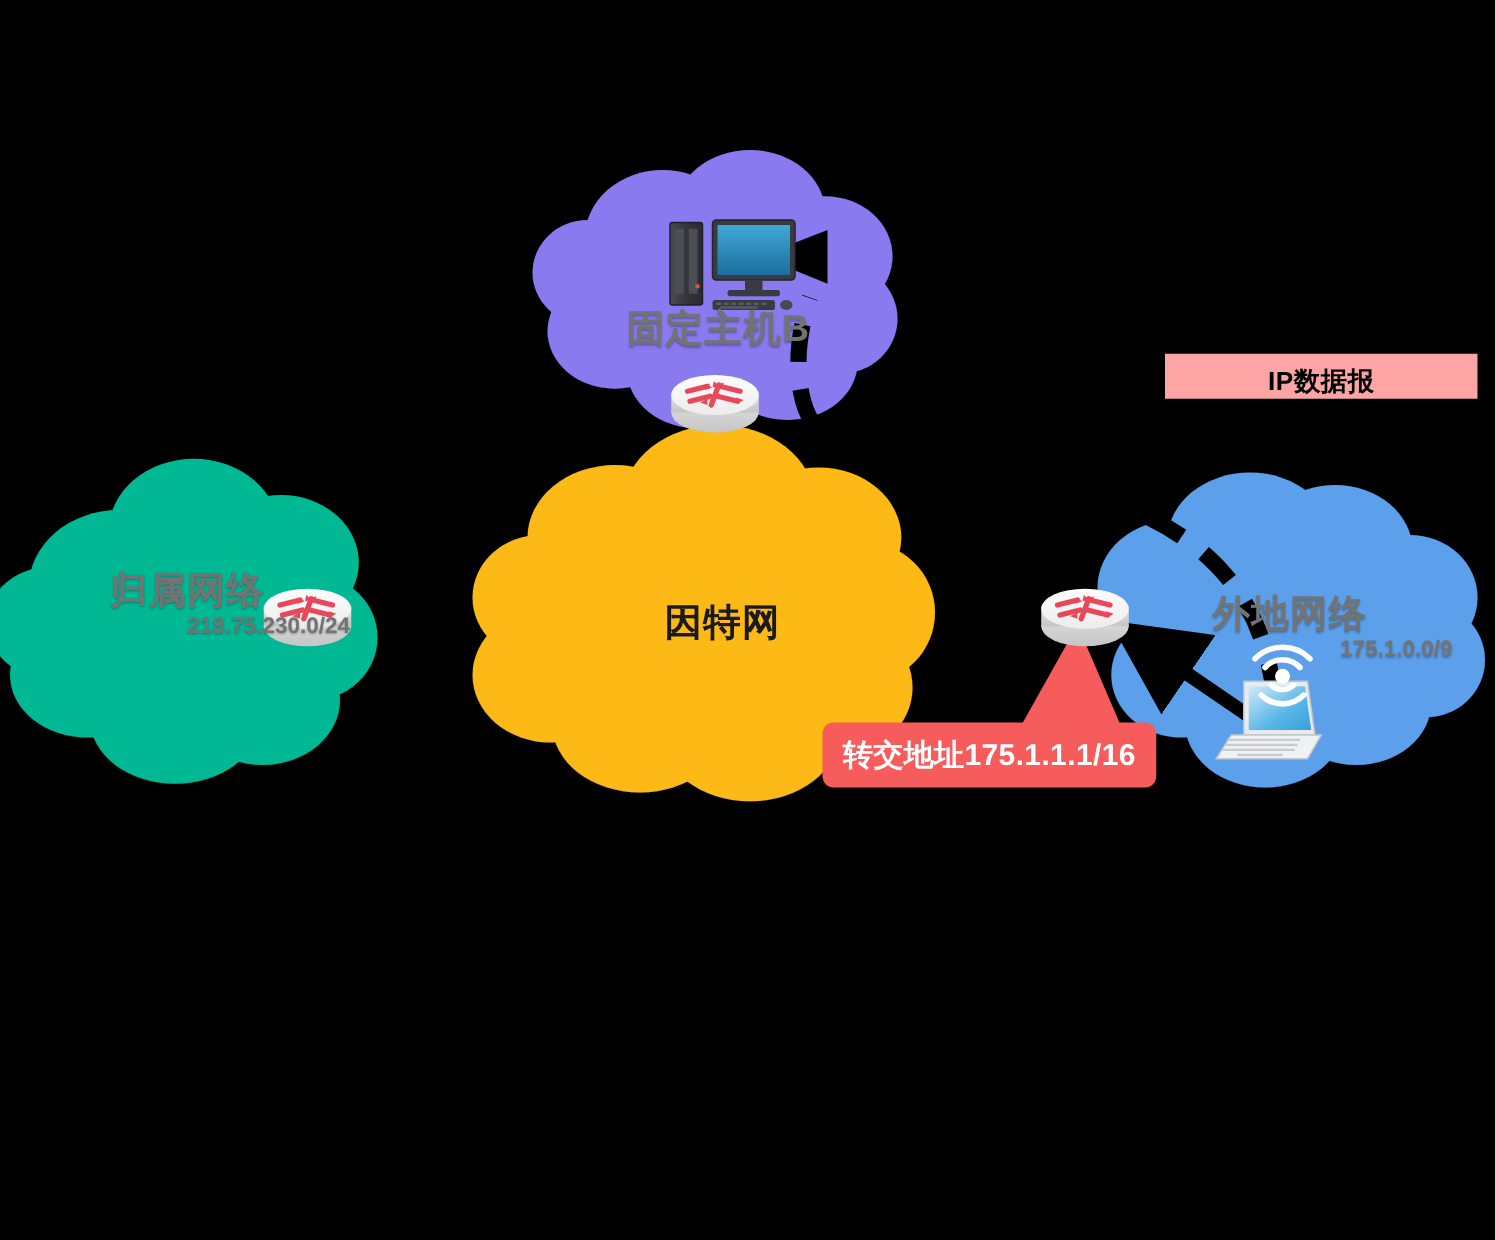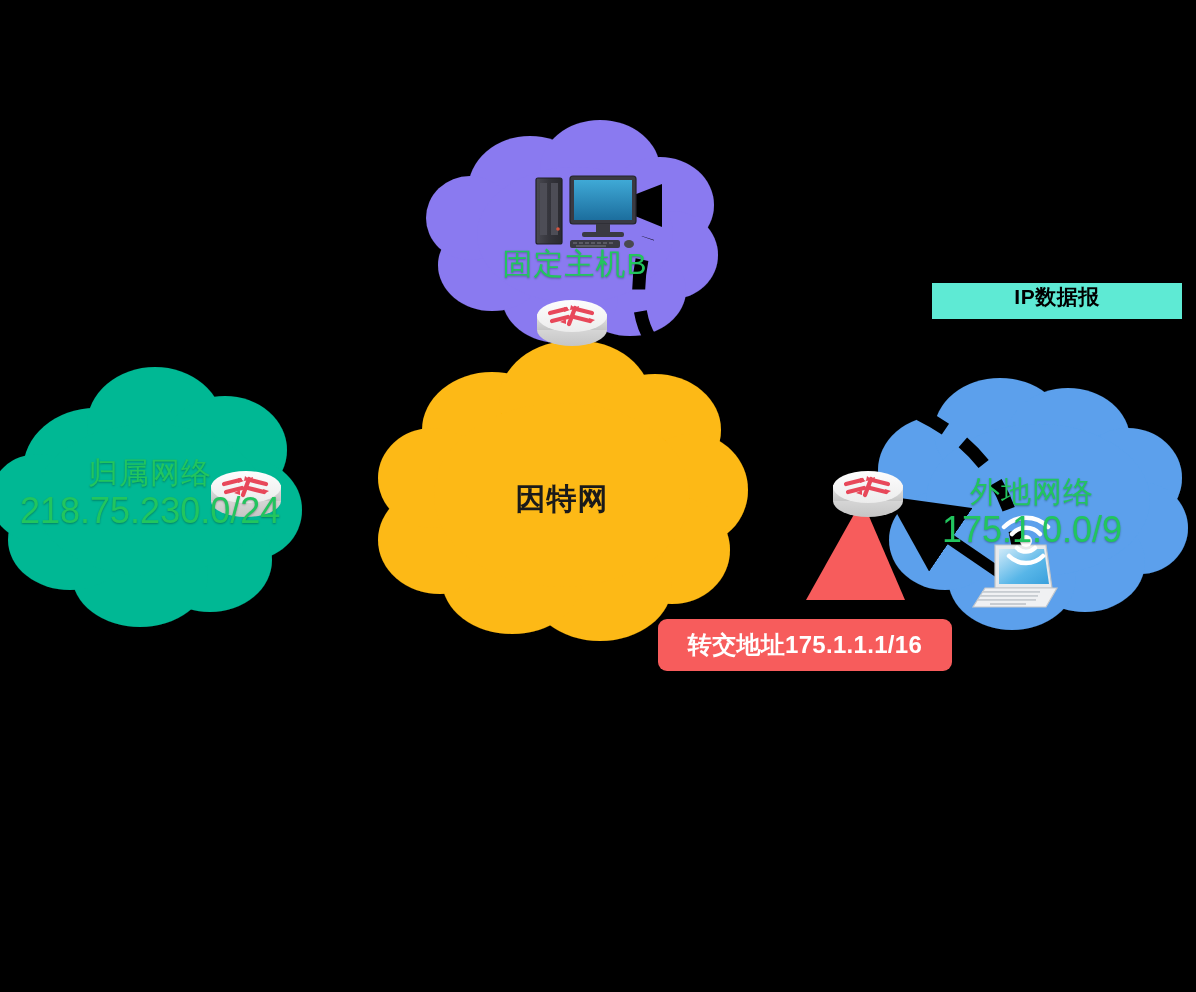--- a/index.html
+++ b/index.html
@@ -22,54 +22,54 @@
     height: 992px;
   }
   .node-label {
     position: absolute;
     text-align: center;
     pointer-events: none;
     white-space: nowrap;
     line-height: 1.18;
   }
   .lbl-white {
-    color: #22c55e;
-    font-weight: normal;
+    color: #737373;
+    font-weight: bold;
     text-shadow: 0 1px 2px rgba(0,0,0,0.30);
   }
   .lbl-black {
     color: #1a1a1a;
     font-weight: bold;
   }
   .lbl-cn-30 { font-size: 30px; letter-spacing: 1px; }
-  .lbl-ip-27 { font-size: 36px; letter-spacing: 0px; }
+  .lbl-ip-27 { font-size: 18px; letter-spacing: 0px; text-align: right; }
 
   
   #ip-tag {
     position: absolute;
     left: 932px;
     top: 283px;
     width: 250px;
     height: 36px;
-    background: #5eead4;
+    background: #fca5a5;
     color: #000000;
     font-size: 21px;
     font-weight: bold;
     display: flex;
-    align-items: flex-start;
+    align-items: flex-end;
     justify-content: center;
     letter-spacing: 0.5px;
   }
 
   
   #coa-callout {
     position: absolute;
     left: 658px;
-    top: 619px;
-    width: 294px;
+    top: 578px;
+    width: 267px;
     height: 52px;
     background: #F75C5C;
     border-radius: 9px;
     display: flex;
     align-items: center;
     justify-content: center;
     color: #ffffff;
     font-size: 24px;
     font-weight: bold;
     letter-spacing: 0.3px;
@@ -279,21 +279,21 @@
 
   <div class="node-label lbl-white" style="left:20px; top:455px; width:260px;">
     <div class="lbl-cn-30">归属网络</div>
     <div class="lbl-ip-27">218.75.230.0/24</div>
   </div>
 
   <div class="node-label lbl-white" style="left:445px; top:246px; width:260px;">
     <div class="lbl-cn-30">固定主机B</div>
   </div>
 
-  <div class="node-label lbl-black" style="left:432px; top:481px; width:260px;">
+  <div class="node-label lbl-black" style="left:448px; top:481px; width:260px;">
     <div class="lbl-cn-30">因特网</div>
   </div>
 
   <div class="node-label lbl-white" style="left:902px; top:474px; width:260px;">
     <div class="lbl-cn-30">外地网络</div>
     <div class="lbl-ip-27">175.1.0.0/9</div>
   </div>
 
   <div id="ip-tag">
     <span>IP数据报</span>

